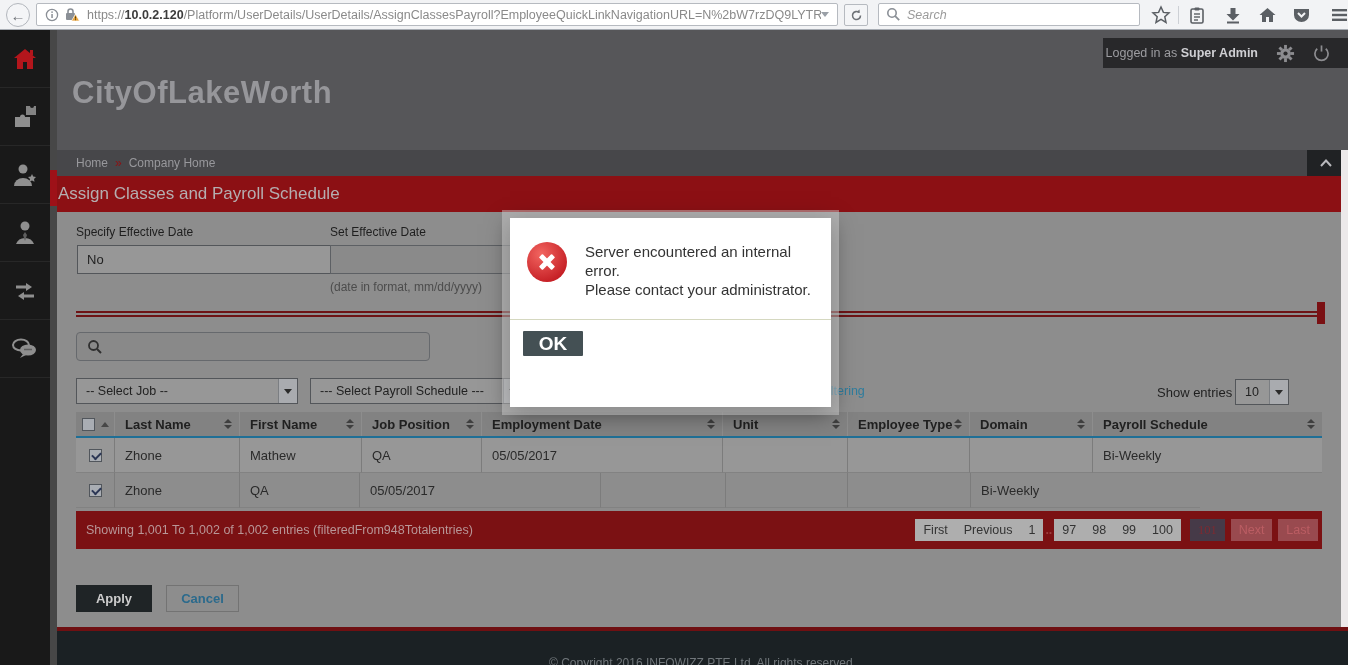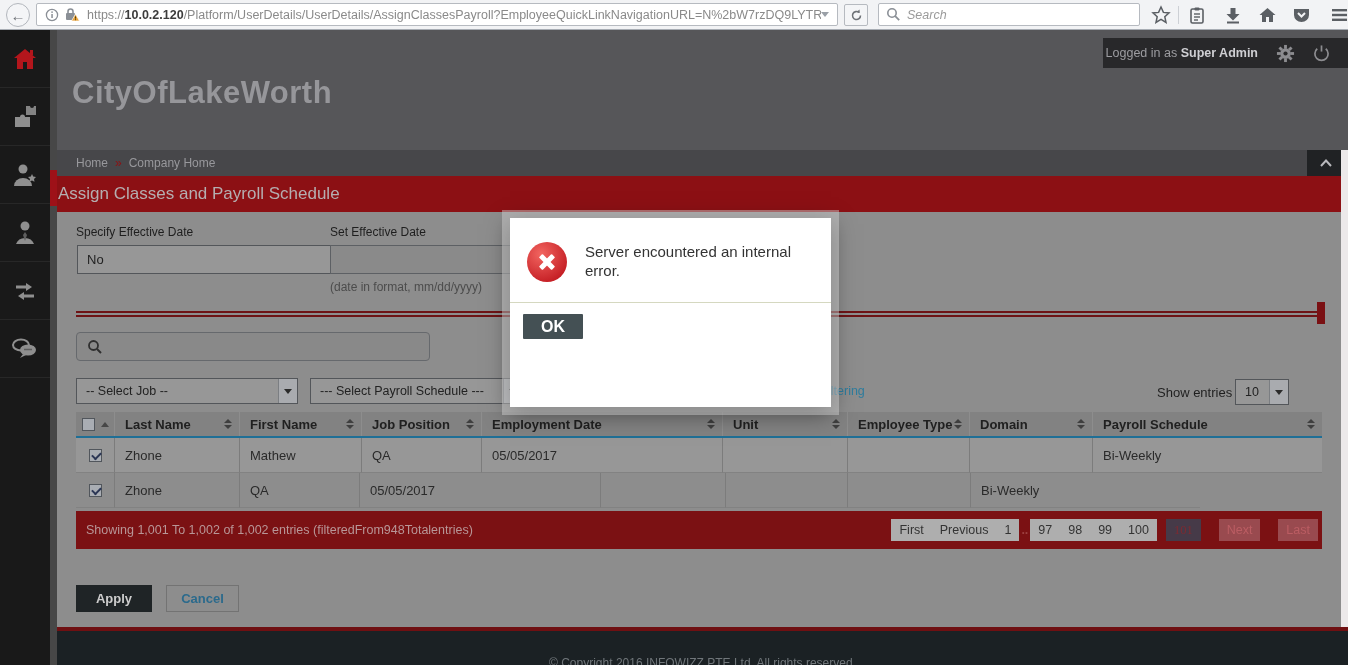--- a/index.html
+++ b/index.html
@@ -108,21 +108,21 @@
               border-bottom:5px solid #474747; margin-left:6px; }
 
   .showing-bar { position:absolute; left:19px; top:299px; width:1246px; height:38px; background:#7b1113;
                  display:flex; align-items:center; padding-left:10px; }
   .showing-text { font-size:12.5px; color:#b89697; }
   .pager { position:absolute; right:4px; top:8px; display:flex; align-items:center; height:22px; }
   .pg { height:22px; display:flex; align-items:center; padding:0 8px; font-size:12.5px; }
   .pg-light { background:#aeaeae; color:#333; }
   .pg-dots { color:#9c4040; padding:0 2px; font-weight:bold; }
   .pg-active { background:#463a48; color:#7d2a31; margin-left:9px;font-family:Liberation Serif, serif; }
-  .pg-dis { background:#994a4f; color:#bb5d63; margin-left:18px; }
+  .pg-dis { background:#994a4f; color:#bb5d63; margin-left:6px; }
 
   .apply-btn { position:absolute; left:19px; top:373px; width:76px; height:27px; background:#1f2426;
                color:#cdcdcd; font-size:13px; font-weight:bold; display:flex; align-items:center;
                justify-content:center; }
   .cancel-btn { position:absolute; left:109px; top:373px; width:73px; height:27px; background:#8d8d8d;
                 border:1px solid #737373; color:#2b6a8c; font-size:13px; font-weight:bold;
                 display:flex; align-items:center; justify-content:center; }
 
   
   .footer-line { left:57px; top:627px; width:1291px; height:4px; background:#6f1012; }
@@ -140,21 +140,21 @@
   .modal-title { font-size:14px; font-weight:bold; color:#222; letter-spacing:.5px; }
   .modal-body { display:flex; align-items:flex-start; gap:18px; padding:24px 14px 20px 17px; }
   .err-icon { width:40px; height:40px; border-radius:50%; flex:none;
               background:radial-gradient(circle at 35% 30%, #f26560, #c62026 75%); position:relative; }
   .err-icon span { position:absolute; left:50%; top:50%; width:18px; height:5px; background:#fff;
                    border-radius:1px; }
   .err-icon .b1 { transform:translate(-50%,-50%) rotate(45deg); }
   .err-icon .b2 { transform:translate(-50%,-50%) rotate(-45deg); }
   .err-text { font-size:15px; color:#333; line-height:19px; }
   .modal-foot { border-top:1px solid #d5d8c0; padding:11px 0 0 13px; }
-  .ok-btn { width:60px; height:25px; background:#445054; color:#fff; font-weight:bold; font-size:16px;
+  .ok-btn { width:60px; height:25px; background:#445054; color:#fff; font-weight:bold; font-size:19px;
             display:flex; align-items:center; justify-content:center; border-radius:1px; }
 </style>
 </head>
 <body>
 
 <div class="abs browser-bar">
   <div class="back-btn">←</div>
   <div class="url-bar">
     <svg width="14" height="14" viewBox="0 0 14 14" style="flex:none;margin-right:5px">
       <circle cx="7" cy="7" r="5.6" fill="none" stroke="#8a8f96" stroke-width="1.3"></circle>
@@ -471,18 +471,19 @@
 <div class="abs right-scroll"></div>
 
 <div class="abs modal">
   <div class="modal-body">
     <div class="err-icon">
         <span class="b1"></span>
         <span class="b2"></span>
       </div>
     <div class="err-text">
       <div>Server encountered an internal error.</div>
+      <div>Please contact your administrator.</div>
     </div>
   </div>
   <div class="modal-foot">
     <div class="ok-btn">OK</div>
   </div>
 </div>
 
 </body></html>

